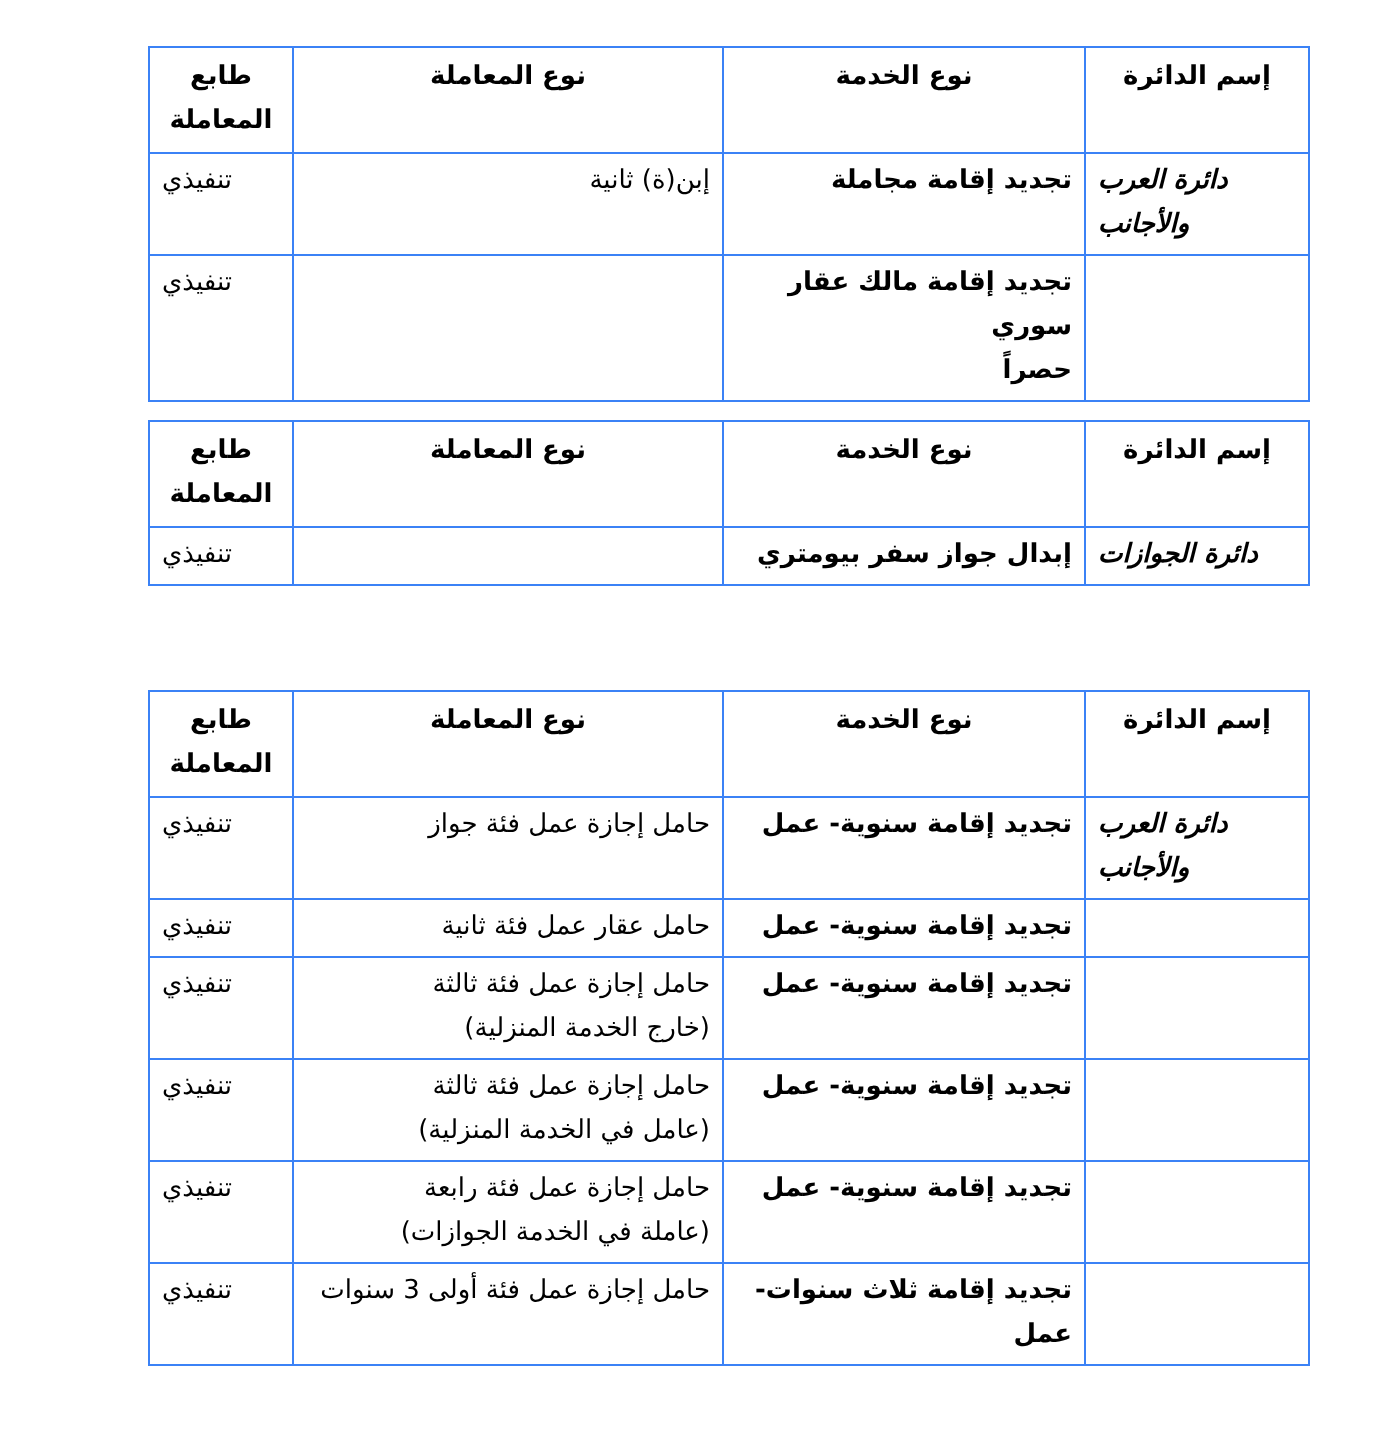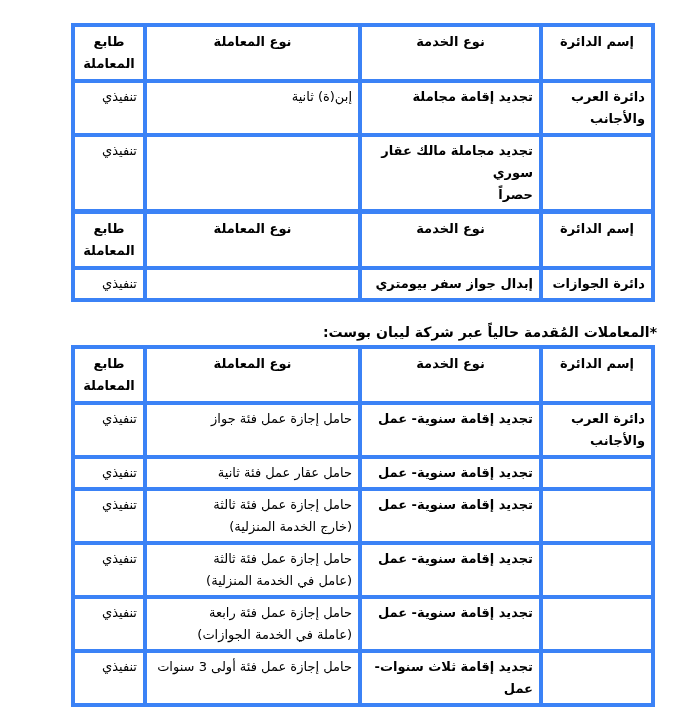--- a/index.html
+++ b/index.html
@@ -19,41 +19,41 @@
   table.doc-table {
     position: absolute;
     right: 35px;            
     width: 580px;
     border-collapse: collapse;
     table-layout: fixed;
     direction: rtl;
   }
   table.doc-table th,
   table.doc-table td {
-    border: 4px solid #3b82f6;
+    border: 1px solid #3b82f6;
     vertical-align: top;
     font-size: 13px;
     line-height: 22px;
     padding: 3px 6px;
     white-space: pre-line;
     overflow: hidden;
   }
   table.doc-table th {
     font-weight: bold;
     text-align: center;
     padding: 4px 3px;
   }
   col.c-dept  { width: 112px; }
   col.c-serv  { width: 181px; }
   col.c-trans { width: 215px; }
   col.c-stamp { width: 72px;  }
-  td.dept  { font-weight: bold; text-align: right; white-space: nowrap; }
+  td.dept  { font-weight: bold; text-align: left; white-space: nowrap; font-style: italic; }
   td.serv  { text-align: right; font-weight: bold; }
   td.trans { text-align: right; }
-  td.stamp { text-align: right; }
+  td.stamp { text-align: left; }
   #table-current   { top: 23px;  }
   #table-upcoming  { top: 210px; }
   #table-libanpost { top: 345px; }
   .section-heading {
     position: absolute;
     right: 33px;
     font-size: 14px;
     font-weight: bold;
     direction: rtl;
     text-align: right;
@@ -82,21 +82,21 @@
         <th>طابع المعاملة</th>
       </tr>
       <tr style="height:28px">
         <td class="dept">دائرة العرب والأجانب</td>
         <td class="serv">تجديد إقامة مجاملة</td>
         <td class="trans">إبن(ة) ثانية</td>
         <td class="stamp">تنفيذي</td>
       </tr>
       <tr style="height:55px">
         <td class="dept"></td>
-        <td class="serv">تجديد مجاملة مالك عقار سوري
+        <td class="serv">تجديد إقامة مالك عقار سوري
 حصراً</td>
         <td class="trans"></td>
         <td class="stamp">تنفيذي</td>
       </tr>
     </tbody>
   </table>
 
 
   <table class="doc-table" id="table-upcoming">
     <colgroup>
@@ -114,21 +114,20 @@
       </tr>
       <tr style="height:27px">
         <td class="dept">دائرة الجوازات</td>
         <td class="serv">إبدال جواز سفر بيومتري</td>
         <td class="trans"></td>
         <td class="stamp">تنفيذي</td>
       </tr>
     </tbody>
   </table>
 
-  <div class="section-heading" id="heading-libanpost">*المعاملات المُقدمة حالياً عبر شركة ليبان بوست:</div>
 
   <table class="doc-table" id="table-libanpost">
     <colgroup>
         <col class="c-dept">
         <col class="c-serv">
         <col class="c-trans">
         <col class="c-stamp">
       </colgroup>
     <tbody>
       <tr style="height:50px">

